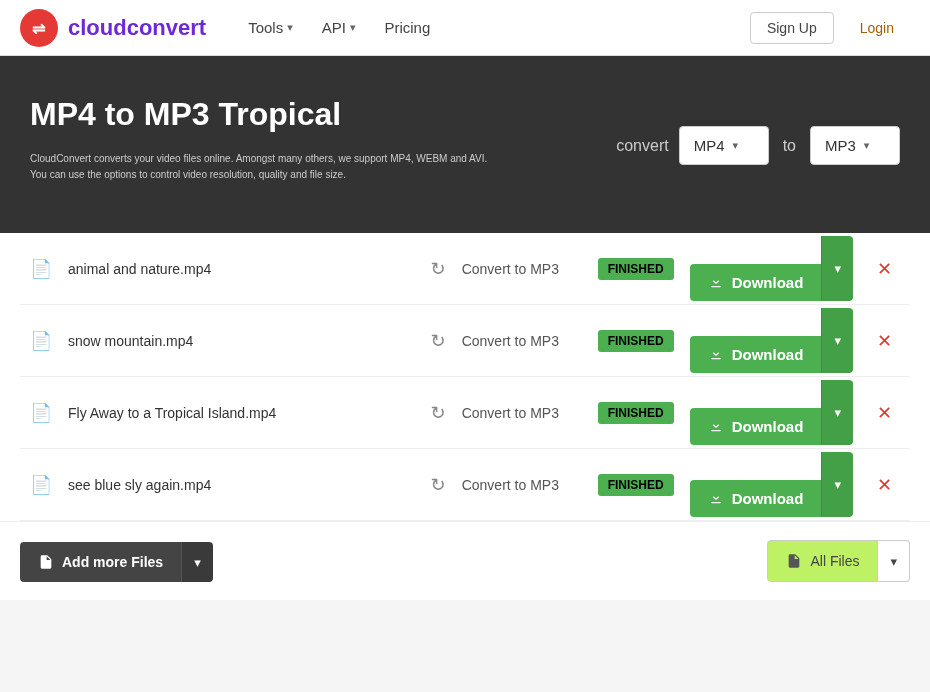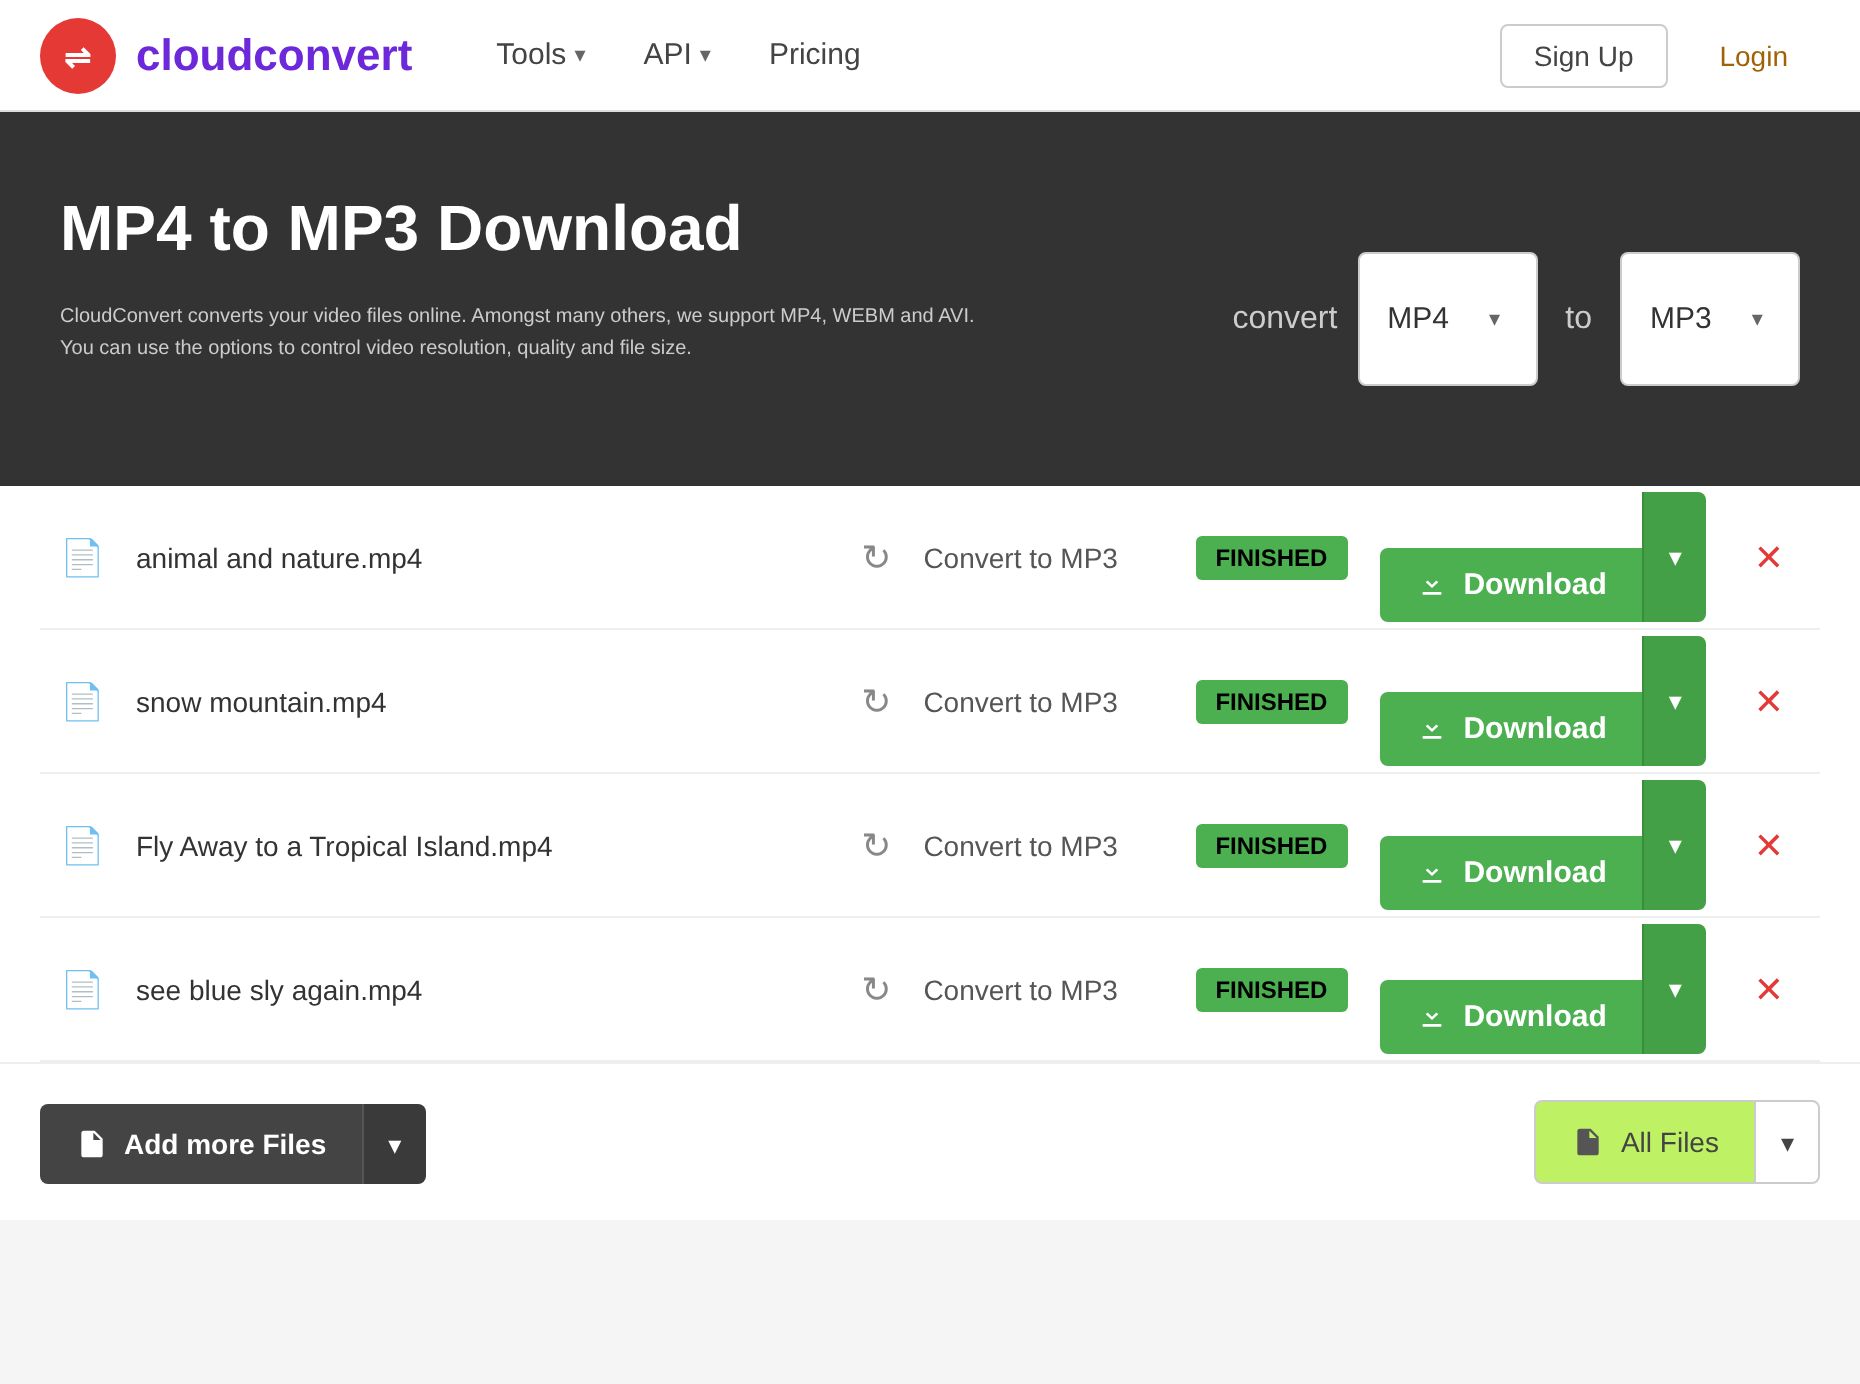--- a/index.html
+++ b/index.html
@@ -97,26 +97,26 @@
       padding-top: 30px;
     }
     .convert-label {
       font-size: 16px;
       color: #ccc;
     }
     .format-select {
       background: #fff;
       border: 1px solid #ccc;
       border-radius: 4px;
-      padding: 24px 14px;
+      padding: 10px 14px;
       font-size: 15px;
       cursor: pointer;
       display: flex;
       align-items: center;
-      gap: 20px;
+      gap: 8px;
       min-width: 90px;
       color: #333;
     }
     .to-label {
       font-size: 16px;
       color: #ccc;
       padding: 0 4px;
     }
     .chevron-down { font-size: 11px; color: #666; }
 
@@ -296,21 +296,21 @@
     </div>
   </div>
   <div class="nav-right">
     <button class="btn-signup">Sign Up</button>
     <button class="btn-login">Login</button>
   </div>
 </nav>
 
 <section class="hero">
   <div class="hero-left">
-    <h1 class="hero-title">MP4 to MP3 Download</h1>
+    <h1 class="hero-title">MP4 to MP3 Tropical</h1>
     <p class="hero-desc">CloudConvert converts your video files online. Amongst many others, we support MP4, WEBM and AVI. You can use the options to control video resolution, quality and file size.</p>
   </div>
   <div class="hero-right">
     <span class="convert-label">convert</span>
     <div class="format-select">
       <span>MP4</span>
       <span class="chevron-down">▾</span>
     </div>
     <span class="to-label">to</span>
     <div class="format-select">

